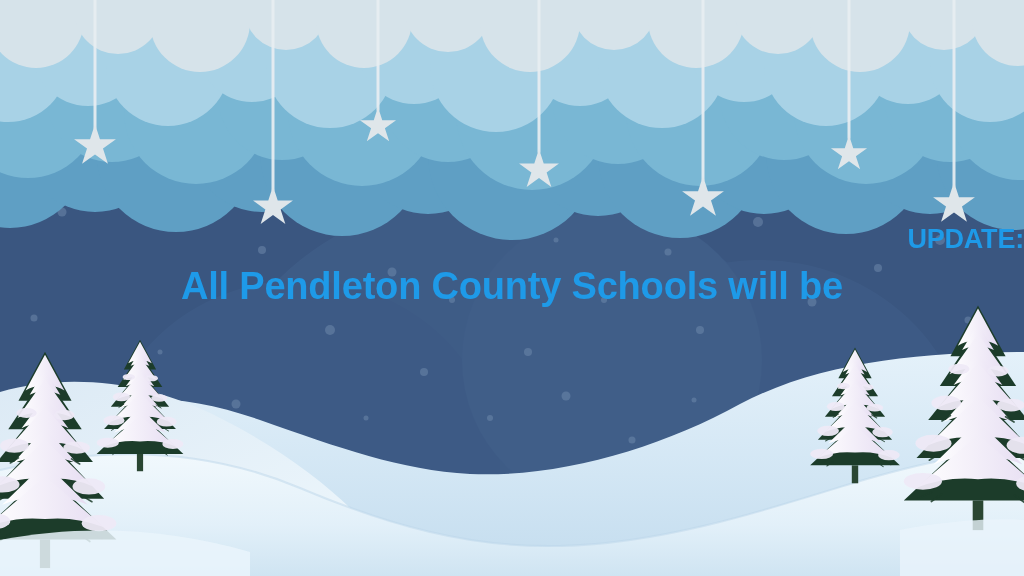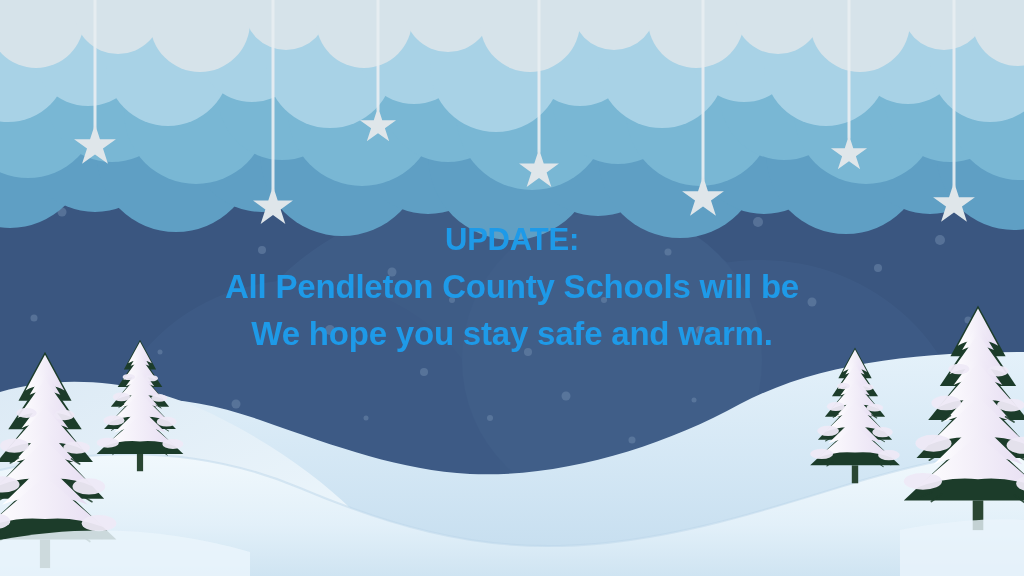--- a/index.html
+++ b/index.html
@@ -28,28 +28,29 @@
     top: 216px;
     width: 1024px;
     text-align: center;
     z-index: 30;
     pointer-events: none;
   }
   .msg-line {
     display: block;
     color: #1e9ae8;
     font-family: "Liberation Sans", sans-serif;
-    font-size: 33px;
+    font-size: 38px;
     font-weight: 600;
     line-height: 47px;
     letter-spacing: -0.2px;
     white-space: nowrap;
   }
   .msg-line.first {
-    font-size: 31px;
+    font-size: 27px;
+    text-align: right;
   }
 </style>
 </head>
 <body>
 
 <div id="stage">
 
   <svg id="scene-svg" viewBox="0 0 1024 576" preserveAspectRatio="none" xmlns="http://www.w3.org/2000/svg">
     <defs>
       <linearGradient id="gradSkyGlow" x1="0" y1="0" x2="0" y2="1">
@@ -296,16 +297,15 @@
       <use href="#conifer"></use>
     </g>
 
     <path d="M0,540 C 80,524 170,528 250,552 L250,576 L0,576 Z" fill="#eaf4fb" opacity="0.85"></path>
     <path d="M900,530 C 950,520 1000,518 1024,520 L1024,576 L900,576 Z" fill="#eaf4fb" opacity="0.8"></path>
   </svg>
 
   <div id="message-block">
     <span class="msg-line first">UPDATE:</span>
     <span class="msg-line">All Pendleton County Schools will be</span>
-    <span class="msg-line">We hope you stay safe and warm.</span>
   </div>
 
 </div>
 
 </body></html>

